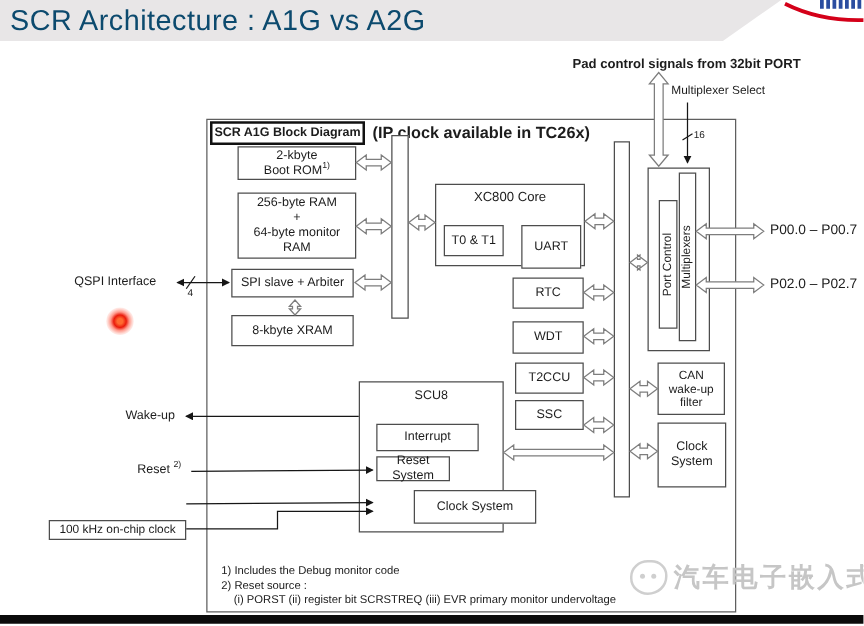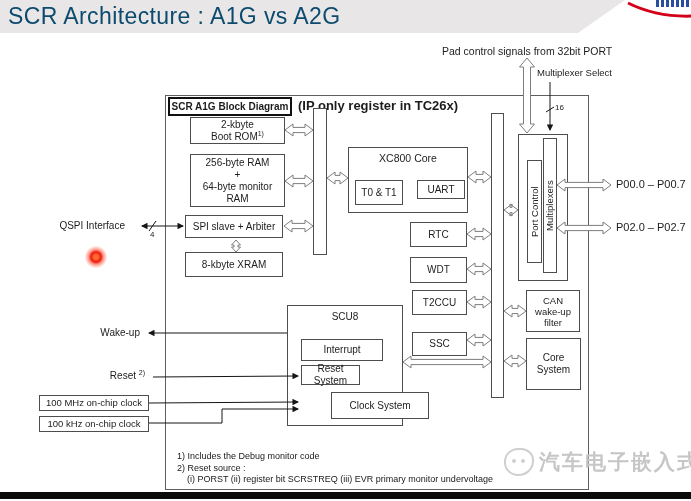--- a/index.html
+++ b/index.html
@@ -50,78 +50,77 @@
       <rect x="666" y="0" width="3" height="7"></rect>
         <rect x="671" y="0" width="3" height="7"></rect>
       <rect x="676" y="0" width="3" height="7"></rect>
         <rect x="681" y="0" width="3" height="7"></rect>
       <rect x="686" y="0" width="3" height="7"></rect>
     </g>
   </svg>
 
   <div class="outer"></div>
 
-  <div class="lbl" style="left:442px;top:45px;font-size:10.5px;">Pad control signals from  32bit PORT</div>
+  <div class="lbl" style="left:458px;top:45px;font-size:10.5px;font-weight:bold;">Pad control signals from  32bit PORT</div>
   <div class="lbl" style="left:537px;top:67px;font-size:9.5px;">Multiplexer Select</div>
   <div class="lbl" style="left:555px;top:103px;font-size:8px;">16</div>
 
   <div class="bx bold" style="left:168px;top:97px;width:124px;height:19px;border:2px solid #111;font-size:10px;">SCR A1G Block Diagram</div>
-  <div class="lbl bold" style="left:298px;top:98px;font-size:13px;">(IP only register in TC26x)</div>
+  <div class="lbl bold" style="left:298px;top:98px;font-size:13px;">(IP clock available in TC26x)</div>
 
   <div class="bx" style="left:190px;top:117px;width:95px;height:27px;">
     <div><span>2-kbyte</span><br>
          <span>Boot ROM</span><sup>1)</sup></div>
   </div>
   <div class="bx" style="left:190px;top:154px;width:95px;height:53px;">
     <div><span>256-byte RAM</span><br><span>+</span><br>
          <span>64-byte monitor</span><br><span>RAM</span></div>
   </div>
   <div class="bx" style="left:185px;top:215px;width:98px;height:23px;">SPI slave + Arbiter</div>
   <div class="bx" style="left:185px;top:252px;width:98px;height:25px;">8-kbyte XRAM</div>
 
   <div class="bx nolabel" style="left:313px;top:108px;width:14px;height:147px;"></div>
 
   <div class="bx" style="left:348px;top:147px;width:120px;height:66px;align-items:flex-start;padding-top:4px;font-size:10.5px;">
     <span>XC800 Core</span>
   </div>
   <div class="bx" style="left:355px;top:180px;width:48px;height:25px;">T0 &amp; T1</div>
-  <div class="bx" style="left:417px;top:180px;width:48px;height:19px;">UART</div>
+  <div class="bx" style="left:417px;top:180px;width:48px;height:35px;">UART</div>
 
   <div class="bx" style="left:410px;top:257px;width:57px;height:26px;">WDT</div>
   <div class="bx" style="left:410px;top:222px;width:57px;height:25px;">RTC</div>
   <div class="bx" style="left:412px;top:290px;width:55px;height:25px;">T2CCU</div>
-  <div class="bx" style="left:412px;top:332px;width:55px;height:24px;">SSC</div>
+  <div class="bx" style="left:412px;top:320px;width:55px;height:24px;">SSC</div>
 
   <div class="bx nolabel" style="left:491px;top:113px;width:13px;height:285px;"></div>
 
   <div class="bx nolabel" style="left:518px;top:134px;width:50px;height:147px;"></div>
   <div class="bx vtext" style="left:527px;top:160px;width:15px;height:103px;font-size:9.5px;">Port Control</div>
   <div class="bx vtext" style="left:543px;top:138px;width:14px;height:135px;font-size:9.5px;">Multiplexers</div>
 
   <div class="bx" style="left:526px;top:290px;width:54px;height:42px;font-size:9.5px;line-height:11px;">
     <div><span>CAN</span><br>
          <span>wake-up</span><br>
          <span>filter</span></div>
   </div>
   <div class="bx" style="left:526px;top:338px;width:55px;height:52px;">
-    <div><span>Core</span><br><span>System</span></div>
+    <div><span>Clock</span><br><span>System</span></div>
   </div>
 
   <div class="bx" style="left:287px;top:305px;width:116px;height:121px;align-items:flex-start;padding-top:5px;">
       <span>SCU8</span>
     </div>
   <div class="bx" style="left:301px;top:339px;width:82px;height:22px;">Interrupt</div>
   <div class="bx" style="left:301px;top:365px;width:59px;height:20px;">Reset System</div>
   <div class="bx" style="left:301px;top:392px;width:98px;height:27px;margin-left:30px;">Clock System</div>
 
   <div class="lbl" style="left:25px;top:220px;width:100px;text-align:right;font-size:10px;">QSPI Interface</div>
   <div class="lbl" style="left:150px;top:230px;font-size:8px;">4</div>
   <div class="lbl" style="left:40px;top:327px;width:100px;text-align:right;font-size:10px;">Wake-up</div>
   <div class="lbl" style="left:40px;top:370px;width:105px;text-align:right;font-size:10px;"><span>Reset</span> <sup>2)</sup></div>
-  <div class="bx" style="left:39px;top:395px;width:110px;height:16px;font-size:9.5px;">100 MHz on-chip clock</div>
   <div class="bx" style="left:39px;top:416px;width:110px;height:16px;font-size:9.5px;">100 kHz on-chip clock</div>
 
   <div class="lbl" style="left:616px;top:178px;font-size:11px;">P00.0 – P00.7</div>
   <div class="lbl" style="left:616px;top:221px;font-size:11px;">P02.0 – P02.7</div>
 
   <svg class="svgLayer" width="691" height="501">
     <defs>
       <marker id="arr" viewBox="0 0 10 10" refX="8.5" refY="5" markerWidth="6.5" markerHeight="6.5" orient="auto-start-reverse">
           <path d="M0,0 L10,5 L0,10 z" fill="#161616"></path>
         </marker>

